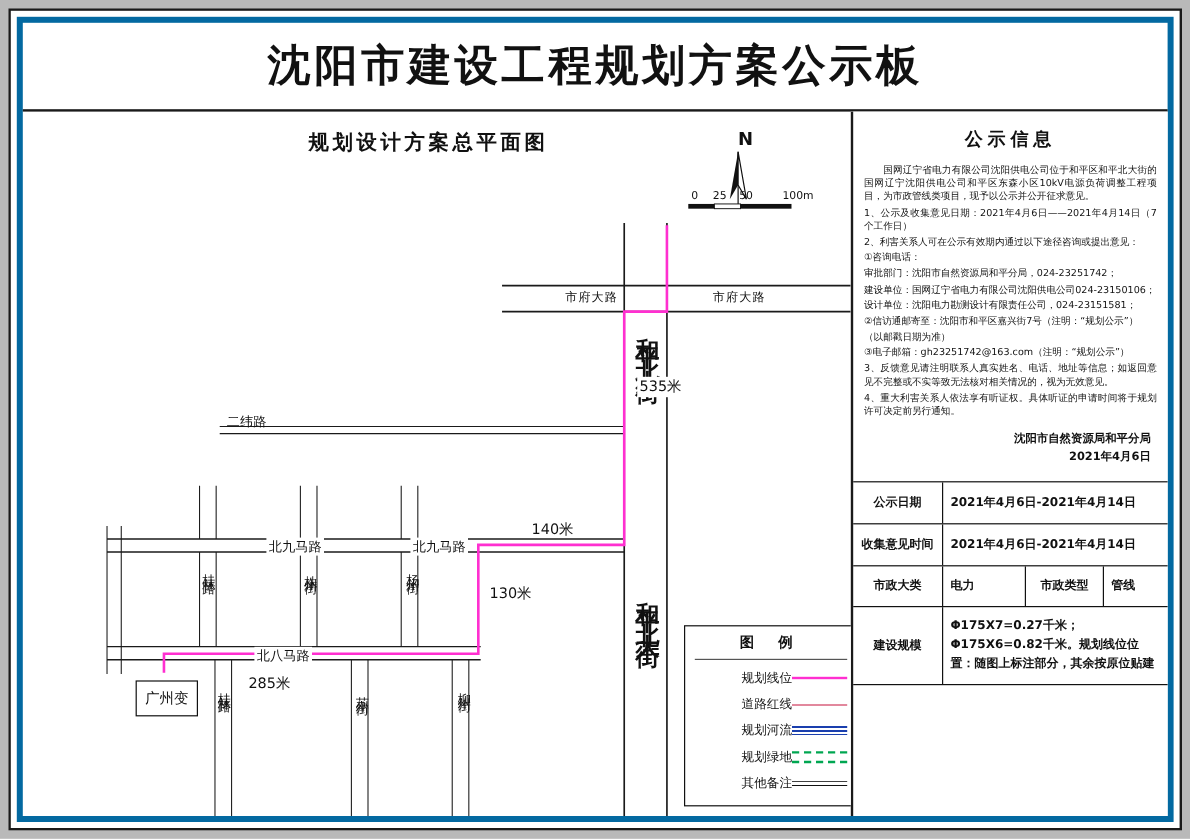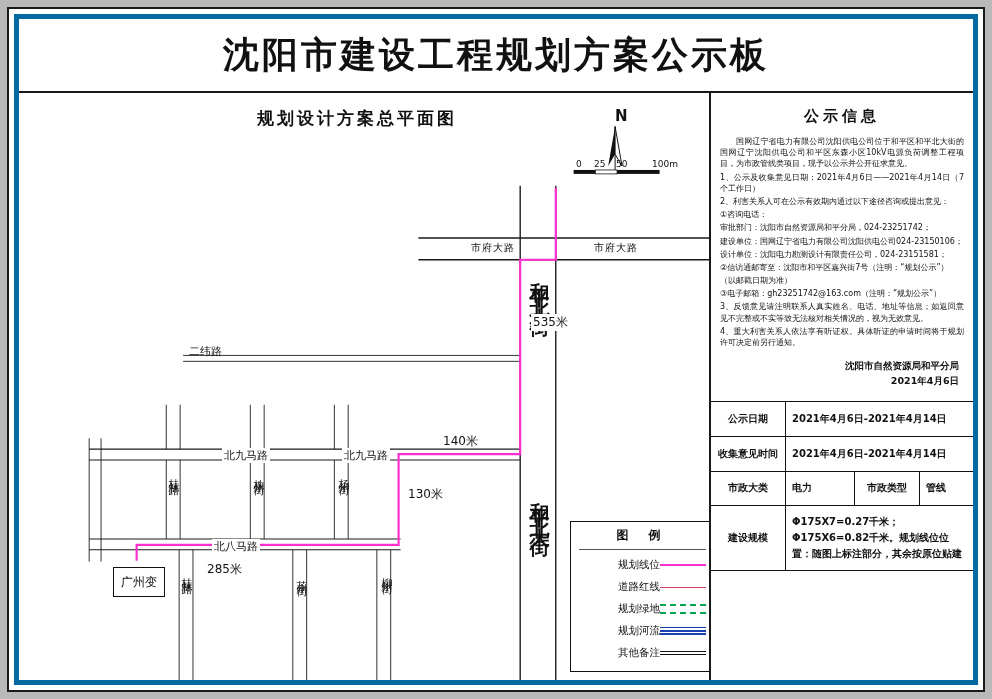--- a/index.html
+++ b/index.html
@@ -173,26 +173,26 @@
           <div class="legend-title">图  例</div>
           <div class="lg-row">
             <span class="lg-label">规划线位</span>
             <span class="lg-sym sym-plan"></span>
           </div>
           <div class="lg-row">
             <span class="lg-label">道路红线</span>
             <span class="lg-sym sym-redline"></span>
           </div>
           <div class="lg-row">
+            <span class="lg-label">规划河流</span>
+            <span class="lg-sym sym-river"></span>
+          </div>
+          <div class="lg-row">
             <span class="lg-label">规划绿地</span>
             <span class="lg-sym sym-green"></span>
-          </div>
-          <div class="lg-row">
-            <span class="lg-label">规划河流</span>
-            <span class="lg-sym sym-river"></span>
           </div>
           <div class="lg-row">
             <span class="lg-label">其他备注</span>
             <span class="lg-sym sym-other"></span>
           </div>
         </div>
       </div>
 
       <div class="info-panel">
         <div class="info-title">公示信息</div>

